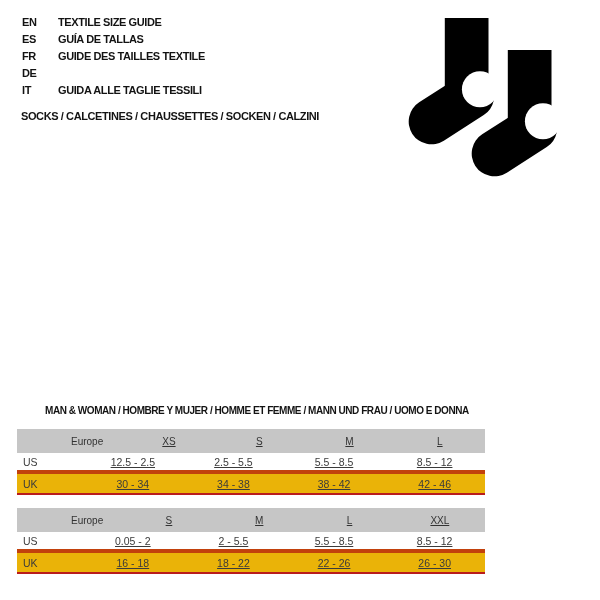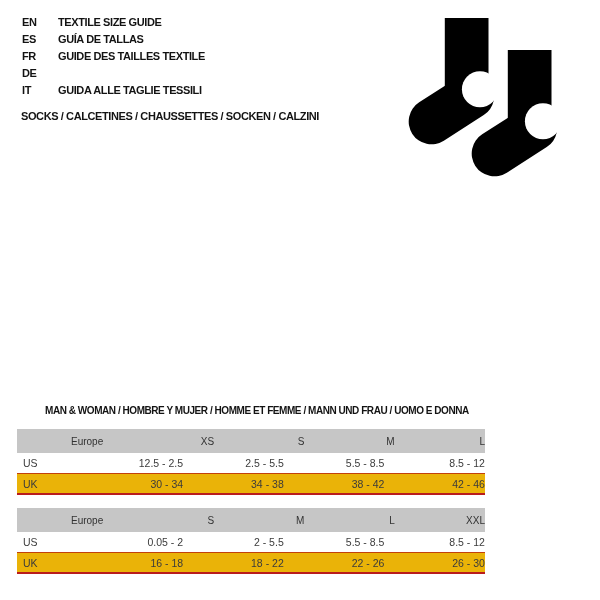--- a/index.html
+++ b/index.html
@@ -23,24 +23,24 @@
 
   
   .size-table { position:absolute; left:17px; width:468px; }
   .table-man { top:404px; }
   .table-children { top:508px; }
   .table-title { font-size:10px; letter-spacing:-0.45px; height:14px; line-height:14px;
                  margin-bottom:11px; white-space:nowrap;margin-left:28px; }
   .t-header { display:flex; align-items:center; height:24px; background:#c6c6c6;
               font-size:10px; color:#333333;padding-left:48px; }
   .t-row { display:flex; align-items:center; height:21px; font-size:10.5px;
-           color:#3b3b3b; border-bottom:1px solid #c2410c; box-sizing:border-box; }
+           color:#3b3b3b; border-bottom:4px solid #c2410c; box-sizing:border-box; }
   .t-row.alt { background:#eab308; border-bottom:2px solid #b91c1c; }
   .c-label { width:14%; padding-left:6px; box-sizing:border-box; text-align:left; }
-  .c-val { width:21.5%; text-align:right; }
+  .c-val { width:21.5%; text-align:center;text-decoration:underline; }
 </style>
 </head>
 <body>
 
 <div class="page">
 
   <div class="langs">
     <div class="lang-row">
       <span class="lang-code">EN</span>
       <span class="lang-label">TEXTILE SIZE GUIDE</span>

